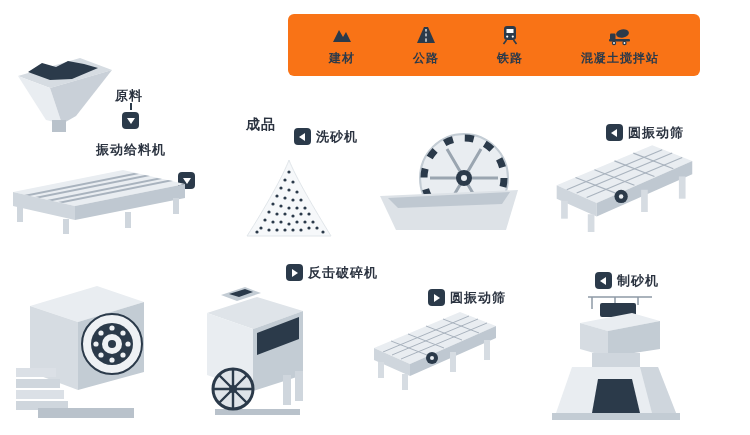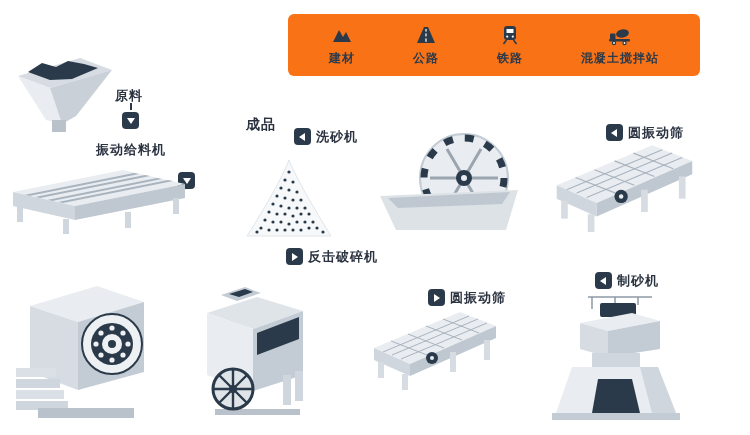--- a/index.html
+++ b/index.html
@@ -135,21 +135,21 @@
         <circle cx="111" cy="83" r="2.6" fill="#eef1f4"></circle>
       <circle cx="100" cy="88" r="2.6" fill="#eef1f4"></circle>
         <circle cx="89" cy="83" r="2.6" fill="#eef1f4"></circle>
       <circle cx="84" cy="72" r="2.6" fill="#eef1f4"></circle>
         <circle cx="89" cy="61" r="2.6" fill="#eef1f4"></circle>
       <circle cx="100" cy="56" r="2.6" fill="#eef1f4"></circle>
         <circle cx="111" cy="61" r="2.6" fill="#eef1f4"></circle>
     </svg>
   </div>
 
-  <div class="label-row" style="left:286px;top:248px">
+  <div class="label-row" style="left:286px;top:264px">
     <span class="badge">
         <span class="tri-r"></span>
       </span>
     <span class="node-label">反击破碎机</span>
   </div>
   <div class="machine" style="left:195px;top:283px">
     <svg width="120" height="135" viewBox="0 0 120 135">
       <polygon points="26,12 50,4 66,10 42,18" fill="#c3ccd4"></polygon>
       <polygon points="34,11 50,6 58,9 44,14" fill="#2b3a4a"></polygon>
       <polygon points="12,30 62,14 108,28 58,46" fill="#dfe4e9"></polygon>

